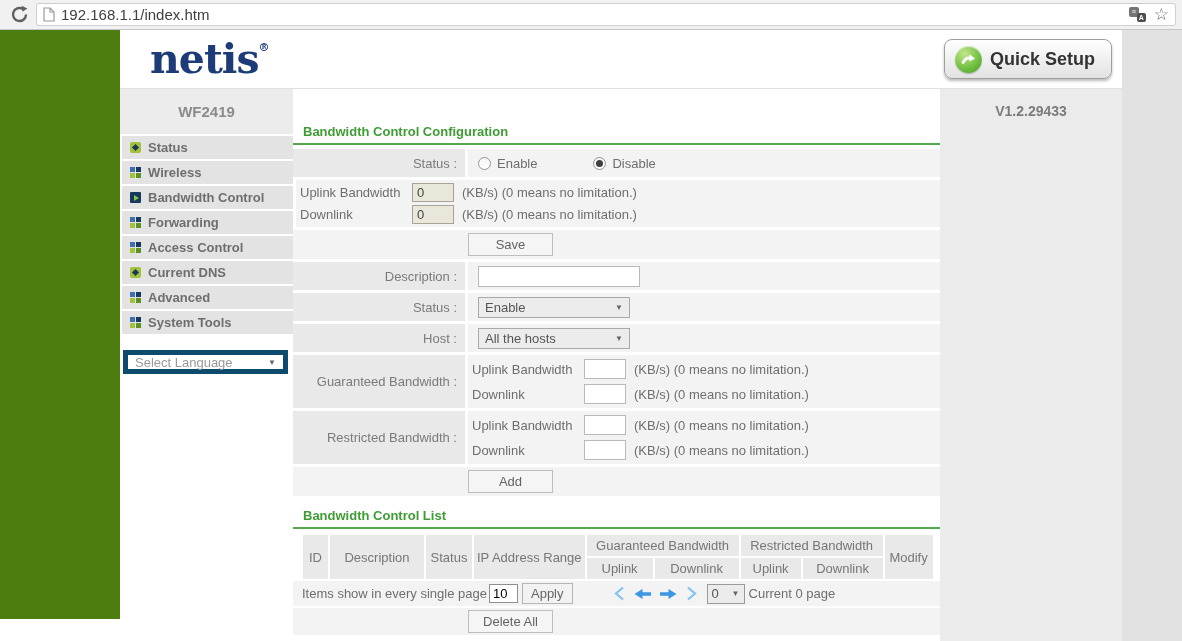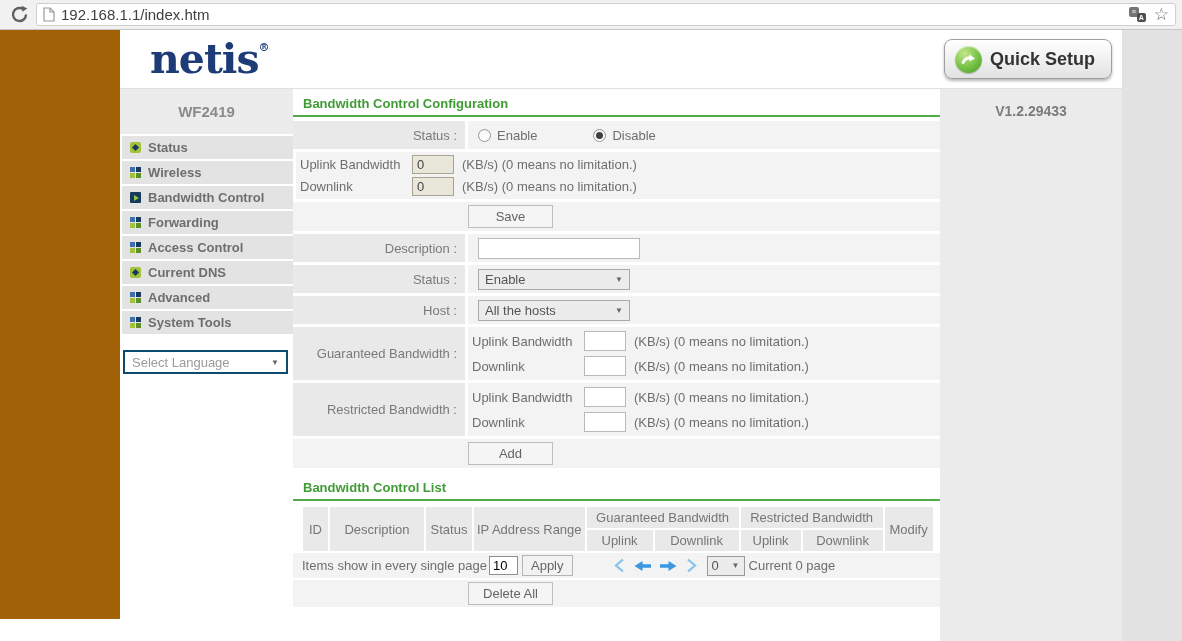--- a/index.html
+++ b/index.html
@@ -14,21 +14,21 @@
             margin-left:4px; display:flex; align-items:center; padding:0 6px; }
   .url-text { color:#404040; font-size:15px; margin-left:6px; flex:1; }
   .xlate { position:relative; width:17px; height:15px; margin-right:8px; }
   .xlate .bk { position:absolute; left:0; top:0; width:10px; height:10px; background:#757575;
                border-radius:2px; color:#fff; font-size:7px; line-height:10px; text-align:center; }
   .xlate .fr { position:absolute; right:0; bottom:0; width:9px; height:9px; background:#4e4e4e;
                border-radius:2px; color:#fff; font-size:7px; font-weight:bold; line-height:9px; text-align:center; }
   .star { font-size:17px; color:#6a6a6a; line-height:1; cursor:pointer; }
 
   
-  .page { position:relative; height:589px; background:#a16207; }
+  .page { position:relative; height:589px; background:#4d7c0f; }
   .edge-strip { position:absolute; right:0; top:0; width:60px; height:611px; background:#e2e2e2; }
   .card { position:absolute; left:120px; top:0; width:1002px; height:611px; background:#fff; }
 
   .topband { height:59px; border-bottom:1px solid #e0e0e0; display:flex;
              align-items:center; justify-content:space-between; padding:0 10px 0 30px; background:#fff; }
   .logo { font-family:"DejaVu Serif", serif; font-weight:bold; font-size:41px;
           color:#1d3c77; line-height:1; letter-spacing:-1px; }
   .logo sup { font-size:11px; vertical-align:22px; letter-spacing:0; }
   .qs-btn { height:40px; background:linear-gradient(#ffffff,#e2e2e2); border:1px solid #9e9e9e;
             border-radius:8px; box-shadow:0 2px 3px rgba(0,0,0,.28), inset 0 1px 0 #fff;
@@ -52,29 +52,29 @@
       linear-gradient(#3e6fb0,#3e6fb0) 0 0/5px 5px no-repeat,
       linear-gradient(#16395f,#16395f) 6px 0/5px 5px no-repeat,
       linear-gradient(#a3c13a,#a3c13a) 0 6px/5px 5px no-repeat,
       linear-gradient(#5d8f2b,#5d8f2b) 6px 6px/5px 5px no-repeat; }
   .ic.diamond { background:#a3c13a; border-radius:2px; }
   .ic.diamond::after { content:''; position:absolute; left:3px; top:3px; width:5px; height:5px;
                        background:#16395f; transform:rotate(45deg); }
   .ic.play { background:#16395f; border-radius:1px; }
   .ic.play::after { content:''; position:absolute; left:4px; top:2.5px; border-style:solid;
                     border-width:3px 0 3px 5px; border-color:transparent transparent transparent #8bc43f; }
-  .lang { width:165px; height:24px; margin:16px 0 0 3px; background:#fff; border:2px solid #0c4a6e;
+  .lang { width:165px; height:24px; margin:16px 0 0 3px; background:#fff; border:5px solid #0c4a6e;
           display:flex; align-items:center; justify-content:space-between; padding:0 7px;
           color:#9a9a9a; cursor:pointer; }
   .caret { font-size:8px; color:#666; }
 
   
   .main { flex:1; background:#fff; padding-top:2px; }
   .sect-title { color:#3f9c35; font-weight:bold; padding:5px 0 4px 10px;
-                border-bottom:2px solid #52a94a; margin-bottom:4px; background:#fff; }
+                border-bottom:2px solid #52a94a; margin-bottom:4px; background:#fff;margin-top:28px; }
   .sect-title.later { margin-top:7px; }
 
   .frow { display:flex; margin-bottom:3px; min-height:28px; }
   .flabel { width:172px; background:#e9e9e9; display:flex; align-items:center;
             justify-content:flex-end; padding-right:8px; color:#7a7a7a; flex-shrink:0; }
   .ffield { flex:1; background:#f3f3f3; margin-left:3px; display:flex; align-items:center; padding-left:10px; }
   .frow.h47 { height:47px; } .frow.h53 { height:53px; }
   .ffield.bwpair { display:block; overflow:hidden; padding:2px 0 0 4px; }
 
   .bw-line { display:flex; }

